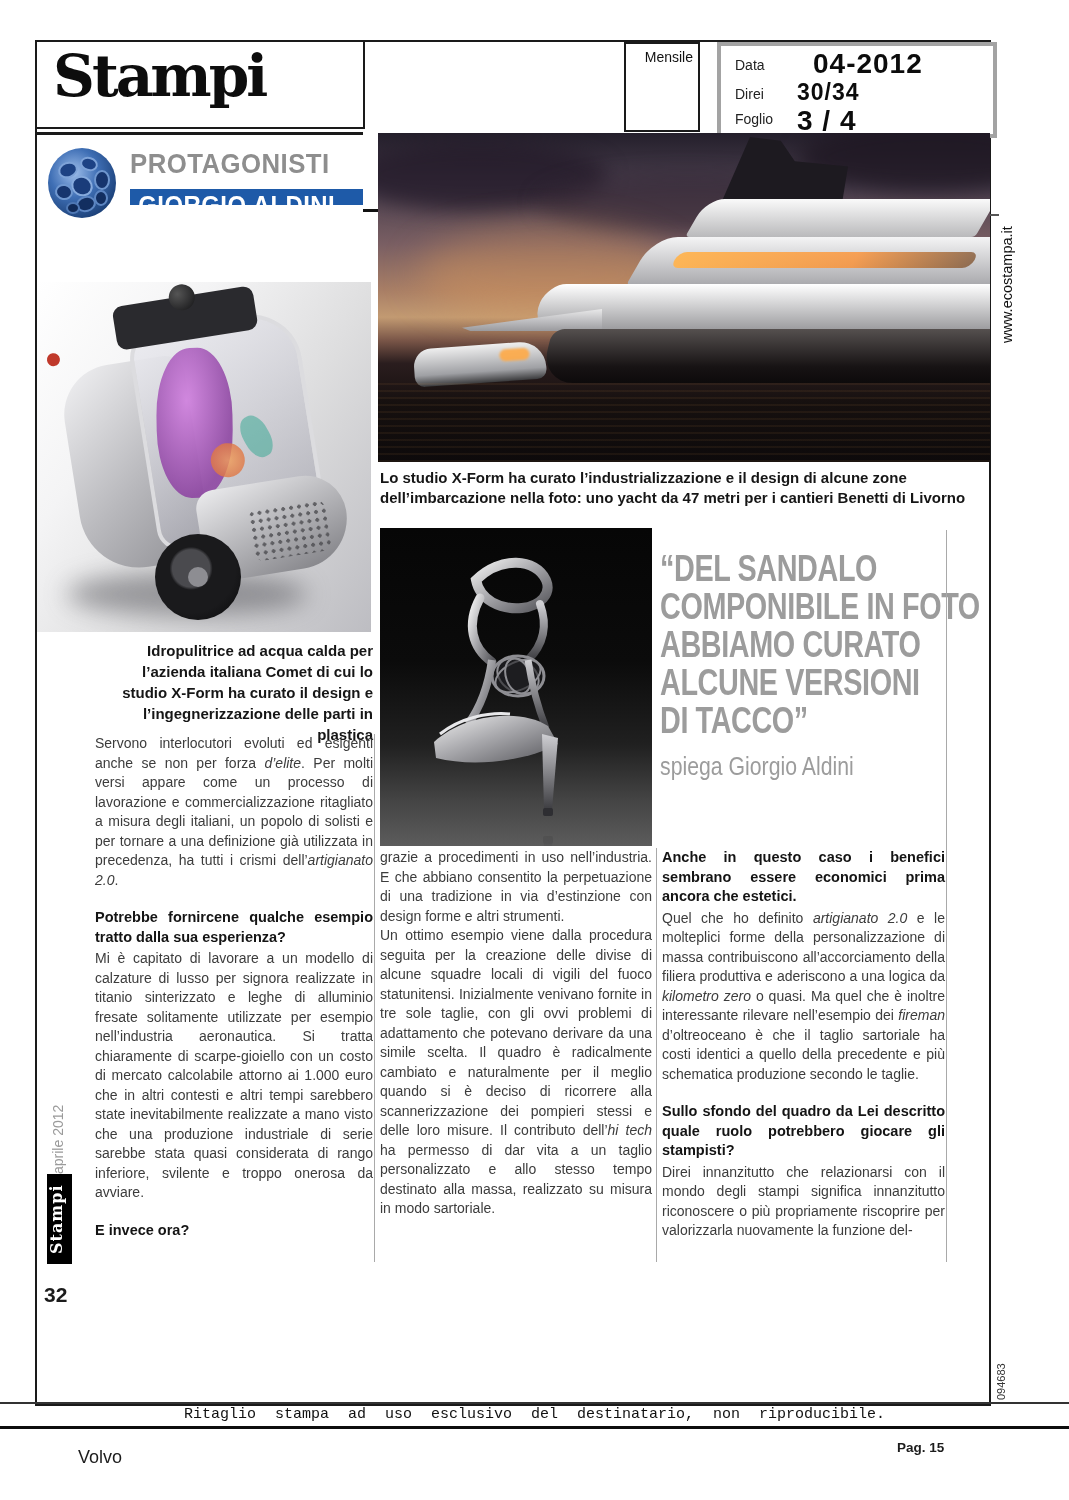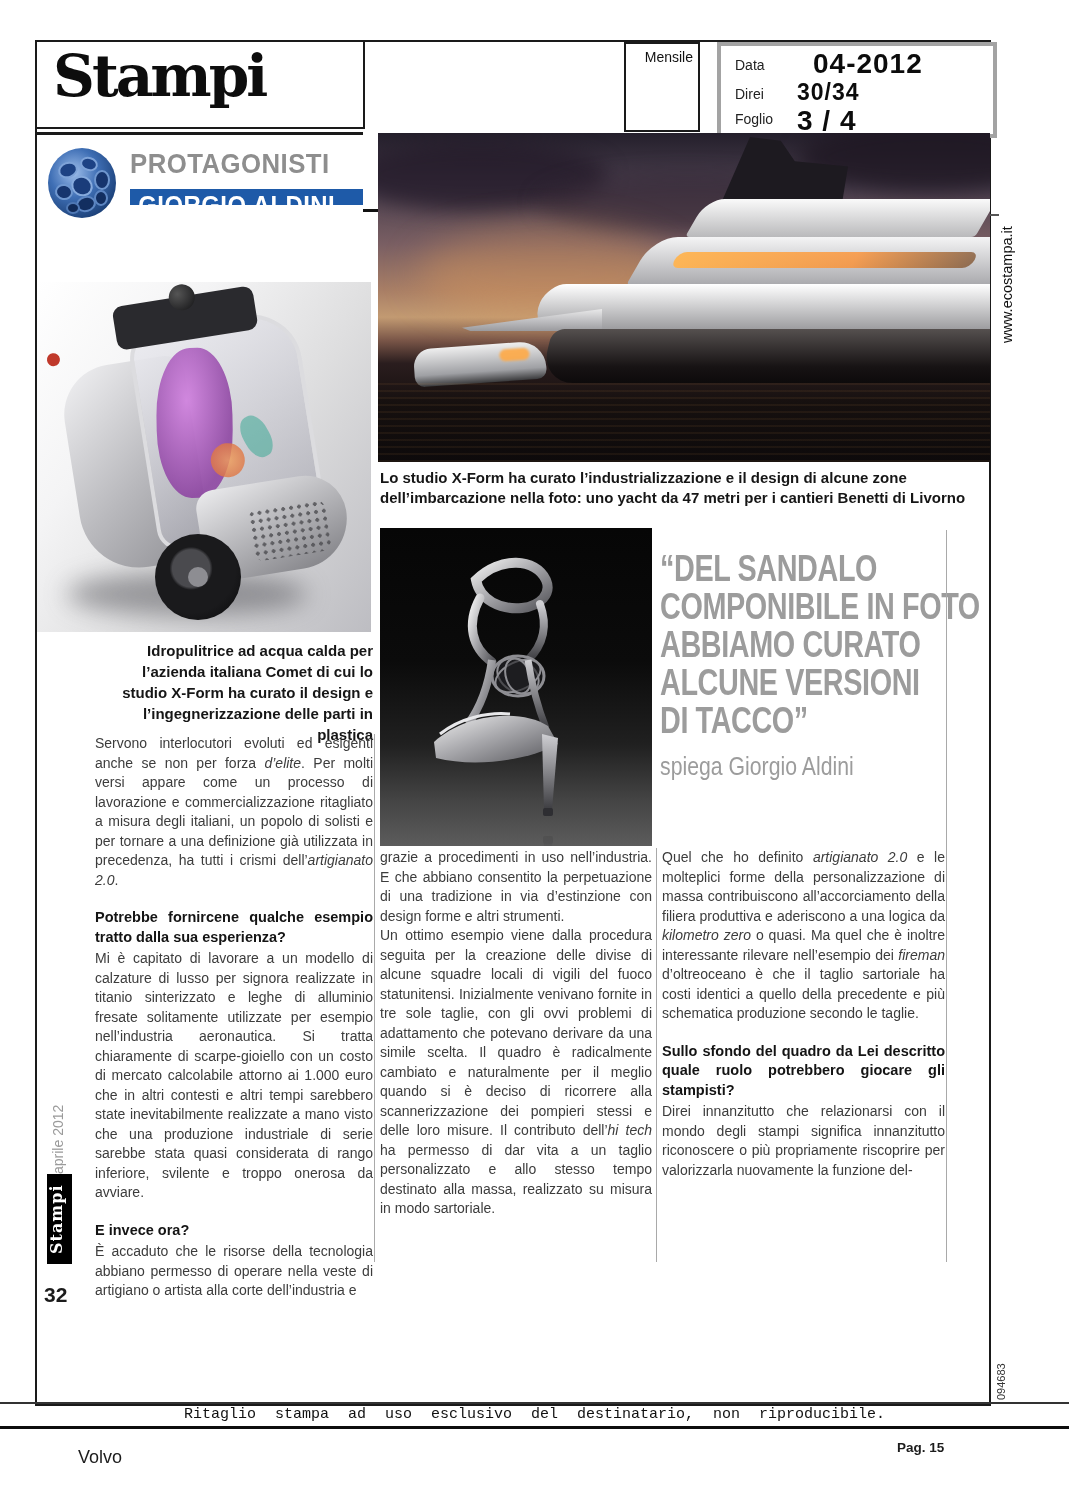--- a/index.html
+++ b/index.html
@@ -269,27 +269,27 @@
       <div class="pq-line">ALCUNE VERSIONI</div>
       <div class="pq-line">DI TACCO”</div>
     </div>
   <div class="abs pq-attrib">spiega Giorgio Aldini</div>
 
   <div class="abs col col1">
       <p class="body"><span>Servono interlocutori evoluti ed esigenti anche se non per forza </span><span class="em">d’elite</span><span>. Per molti versi appare come un processo di lavorazione e commercializzazione ritagliato a misura degli italiani, un popolo di solisti e per tornare a una definizione già utilizzata in precedenza, ha tutti i crismi dell’</span><span class="em">artigianato 2.0</span><span>.</span></p>
       <p class="q"><span>Potrebbe fornircene qualche esempio tratto dalla sua esperienza?</span></p>
       <p class="body"><span>Mi è capitato di lavorare a un modello di calzature di lusso per signora realizzate in titanio sinterizzato e leghe di alluminio fresate solitamente utilizzate per esempio nell’industria aeronautica. Si tratta chiaramente di scarpe-gioiello con un costo di mercato calcolabile attorno ai 1.000 euro che in altri contesti e altri tempi sarebbero state inevitabilmente realizzate a mano visto che una produzione industriale di serie sarebbe stata quasi considerata di rango inferiore, svilente e troppo onerosa da avviare.</span></p>
       <p class="q"><span>E invece ora?</span></p>
-      <p class="body"><span>È accaduto che le risorse della tecnologia abbiano permesso di operare nella veste di artigiano o artista alla corte dell’industria e</span></p>
     </div>
   <div class="abs col col2">
       <p class="body"><span>grazie a procedimenti in uso nell’industria. E che abbiano consentito la perpetuazione di una tradizione in via d’estinzione con design forme e altri strumenti.</span></p>
       <p class="body"><span>Un ottimo esempio viene dalla procedura seguita per la creazione delle divise di alcune squadre locali di vigili del fuoco statunitensi. Inizialmente venivano fornite in tre sole taglie, con gli ovvi problemi di adattamento che potevano derivare da una simile scelta. Il quadro è radicalmente cambiato e naturalmente per il meglio quando si è deciso di ricorrere alla scannerizzazione dei pompieri stessi e delle loro misure. Il contributo dell’</span><span class="em">hi tech</span><span> ha permesso di dar vita a un taglio personalizzato e allo stesso tempo destinato alla massa, realizzato su misura in modo sartoriale.</span></p>
     </div>
   <div class="abs col col3">
+      <p class="q"><span>Anche in questo caso i benefici sembrano essere economici prima ancora che estetici.</span></p>
       <p class="body"><span>Quel che ho definito </span><span class="em">artigianato 2.0</span><span> e le molteplici forme della personalizzazione di massa contribuiscono all’accorciamento della filiera produttiva e aderiscono a una logica da </span><span class="em">kilometro zero</span><span> o quasi. Ma quel che è inoltre interessante rilevare nell’esempio dei </span><span class="em">fireman</span><span> d’oltreoceano è che il taglio sartoriale ha costi identici a quello della precedente e più schematica produzione secondo le taglie.</span></p>
       <p class="q"><span>Sullo sfondo del quadro da Lei descritto quale ruolo potrebbero giocare gli stampisti?</span></p>
       <p class="body"><span>Direi innanzitutto che relazionarsi con il mondo degli stampi significa innanzitutto riconoscere o più propriamente riscoprire per valorizzarla nuovamente la funzione del-</span></p>
     </div>
   <div class="abs rule rule-a"></div>
   <div class="abs rule rule-b"></div>
   <div class="abs rule rule-c"></div>
 
   <div class="abs vert issue-vert">aprile 2012</div>
   <div class="abs vert badge-vert">Stampi</div>

